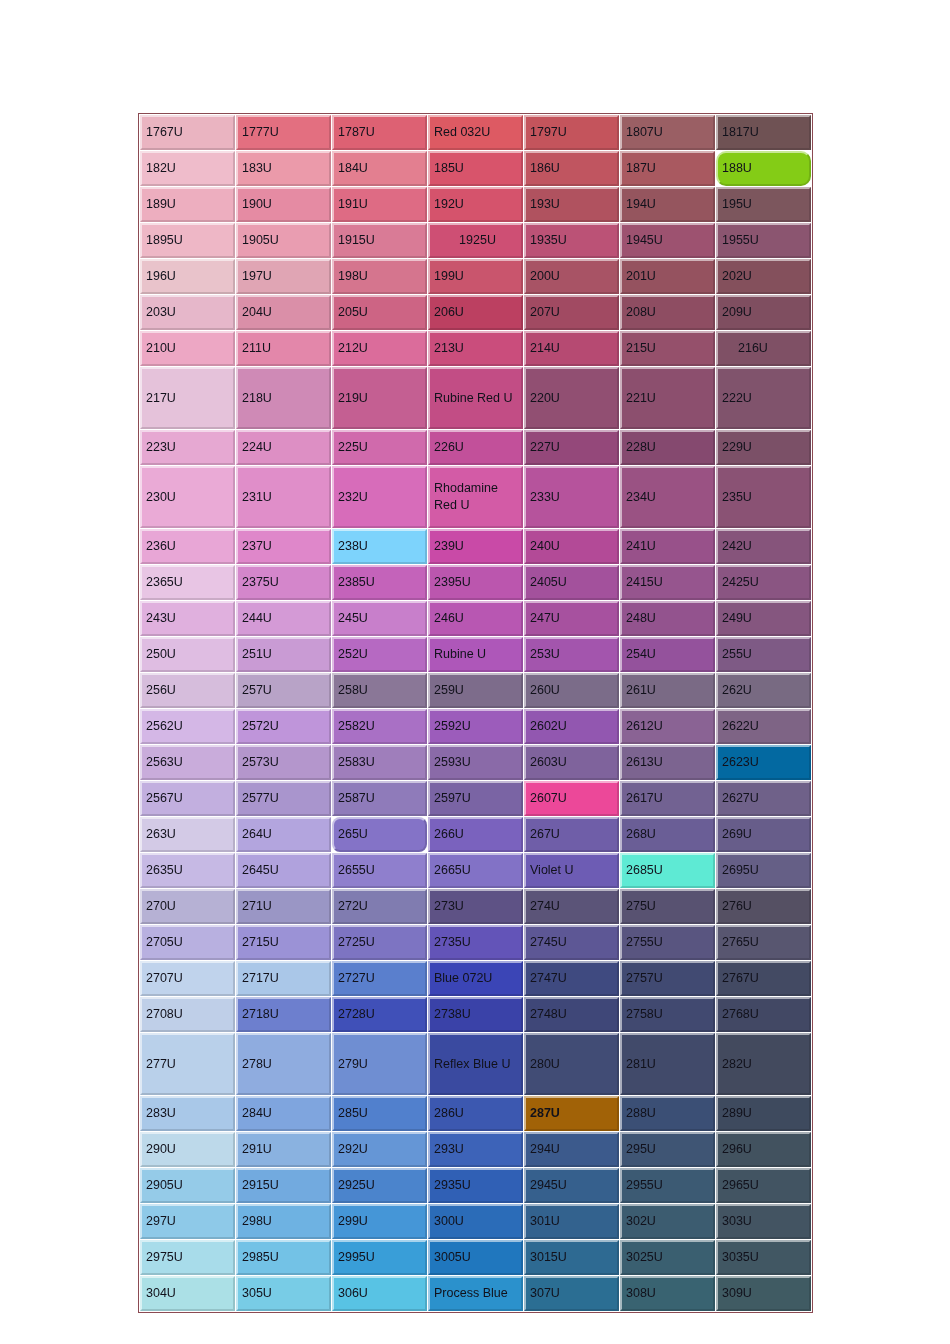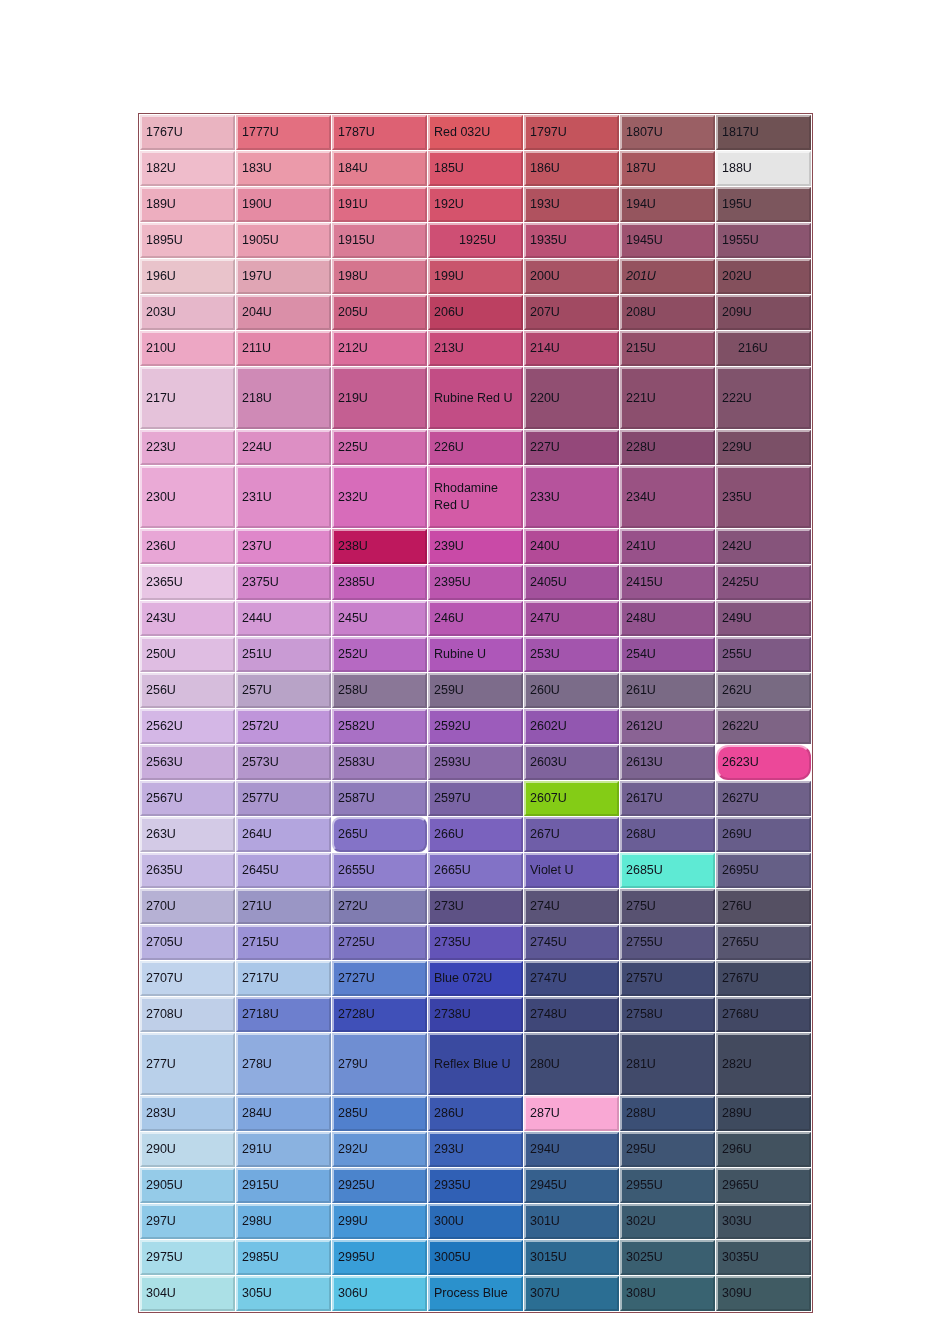--- a/index.html
+++ b/index.html
@@ -107,21 +107,21 @@
             </td>
             <td class="swatch" style="background-color: rgb(216, 84, 107);">
               <span class="cell-label">185U</span>
             </td>
             <td class="swatch" style="background-color: rgb(192, 85, 96);">
               <span class="cell-label">186U</span>
             </td>
             <td class="swatch" style="background-color: rgb(169, 89, 96);">
               <span class="cell-label">187U</span>
             </td>
-            <td class="swatch" style="background-color: #e5e5e5;">
+            <td class="swatch" style="background-color: #84cc16; border-radius: 10px;">
               <span class="cell-label">188U</span>
             </td>
           </tr>
           <tr>
             <td class="swatch" style="background-color: rgb(237, 174, 191);">
               <span class="cell-label">189U</span>
             </td>
             <td class="swatch" style="background-color: rgb(229, 139, 163);">
               <span class="cell-label">190U</span>
             </td>
@@ -173,21 +173,21 @@
             </td>
             <td class="swatch" style="background-color: rgb(213, 117, 142);">
               <span class="cell-label">198U</span>
             </td>
             <td class="swatch" style="background-color: rgb(201, 85, 109);">
               <span class="cell-label">199U</span>
             </td>
             <td class="swatch" style="background-color: rgb(168, 83, 101);">
               <span class="cell-label">200U</span>
             </td>
-            <td class="swatch" style="background-color: rgb(149, 82, 95); font-style: italic;">
+            <td class="swatch" style="background-color: rgb(149, 82, 95);">
               <span class="cell-label">201U</span>
             </td>
             <td class="swatch" style="background-color: rgb(132, 80, 92);">
               <span class="cell-label">202U</span>
             </td>
           </tr>
           <tr>
             <td class="swatch" style="background-color: rgb(230, 183, 202);">
               <span class="cell-label">203U</span>
             </td>
@@ -302,21 +302,21 @@
               <span class="cell-label">235U</span>
             </td>
           </tr>
           <tr>
             <td class="swatch" style="background-color: rgb(232, 166, 214);">
               <span class="cell-label">236U</span>
             </td>
             <td class="swatch" style="background-color: rgb(223, 135, 202);">
               <span class="cell-label">237U</span>
             </td>
-            <td class="swatch" style="background-color: #be185d;">
+            <td class="swatch" style="background-color: #7dd3fc;">
               <span class="cell-label">238U</span>
             </td>
             <td class="swatch" style="background-color: rgb(201, 74, 167);">
               <span class="cell-label">239U</span>
             </td>
             <td class="swatch" style="background-color: rgb(179, 74, 151);">
               <span class="cell-label">240U</span>
             </td>
             <td class="swatch" style="background-color: rgb(152, 81, 138);">
               <span class="cell-label">241U</span>
@@ -452,38 +452,38 @@
             </td>
             <td class="swatch" style="background-color: rgb(138, 106, 168);">
               <span class="cell-label">2593U</span>
             </td>
             <td class="swatch" style="background-color: rgb(127, 99, 156);">
               <span class="cell-label">2603U</span>
             </td>
             <td class="swatch" style="background-color: rgb(124, 100, 144);">
               <span class="cell-label">2613U</span>
             </td>
-            <td class="swatch" style="background-color: #ec4899; border-radius: 12px;">
+            <td class="swatch" style="background-color: #0369a1;">
               <span class="cell-label">2623U</span>
             </td>
           </tr>
           <tr>
             <td class="swatch" style="background-color: rgb(194, 175, 223);">
               <span class="cell-label">2567U</span>
             </td>
             <td class="swatch" style="background-color: rgb(169, 149, 205);">
               <span class="cell-label">2577U</span>
             </td>
             <td class="swatch" style="background-color: rgb(143, 123, 186);">
               <span class="cell-label">2587U</span>
             </td>
             <td class="swatch" style="background-color: rgb(122, 100, 164);">
               <span class="cell-label">2597U</span>
             </td>
-            <td class="swatch" style="background-color: #84cc16; margin-top: 48px;">
+            <td class="swatch" style="background-color: #ec4899; margin-top: 48px;">
               <span class="cell-label">2607U</span>
             </td>
             <td class="swatch" style="background-color: rgb(114, 98, 146);">
               <span class="cell-label">2617U</span>
             </td>
             <td class="swatch" style="background-color: rgb(111, 97, 137);">
               <span class="cell-label">2627U</span>
             </td>
           </tr>
           <tr>
@@ -653,21 +653,21 @@
             </td>
             <td class="swatch" style="background-color: rgb(127, 165, 222);">
               <span class="cell-label">284U</span>
             </td>
             <td class="swatch" style="background-color: rgb(81, 128, 205);">
               <span class="cell-label">285U</span>
             </td>
             <td class="swatch" style="background-color: rgb(60, 88, 176);">
               <span class="cell-label">286U</span>
             </td>
-            <td class="swatch" style="background-color: #f9a8d4;">
+            <td class="swatch" style="background-color: #a16207; font-weight: bold;">
               <span class="cell-label">287U</span>
             </td>
             <td class="swatch" style="background-color: rgb(59, 79, 117);">
               <span class="cell-label">288U</span>
             </td>
             <td class="swatch" style="background-color: rgb(62, 74, 94);">
               <span class="cell-label">289U</span>
             </td>
           </tr>
           <tr>

